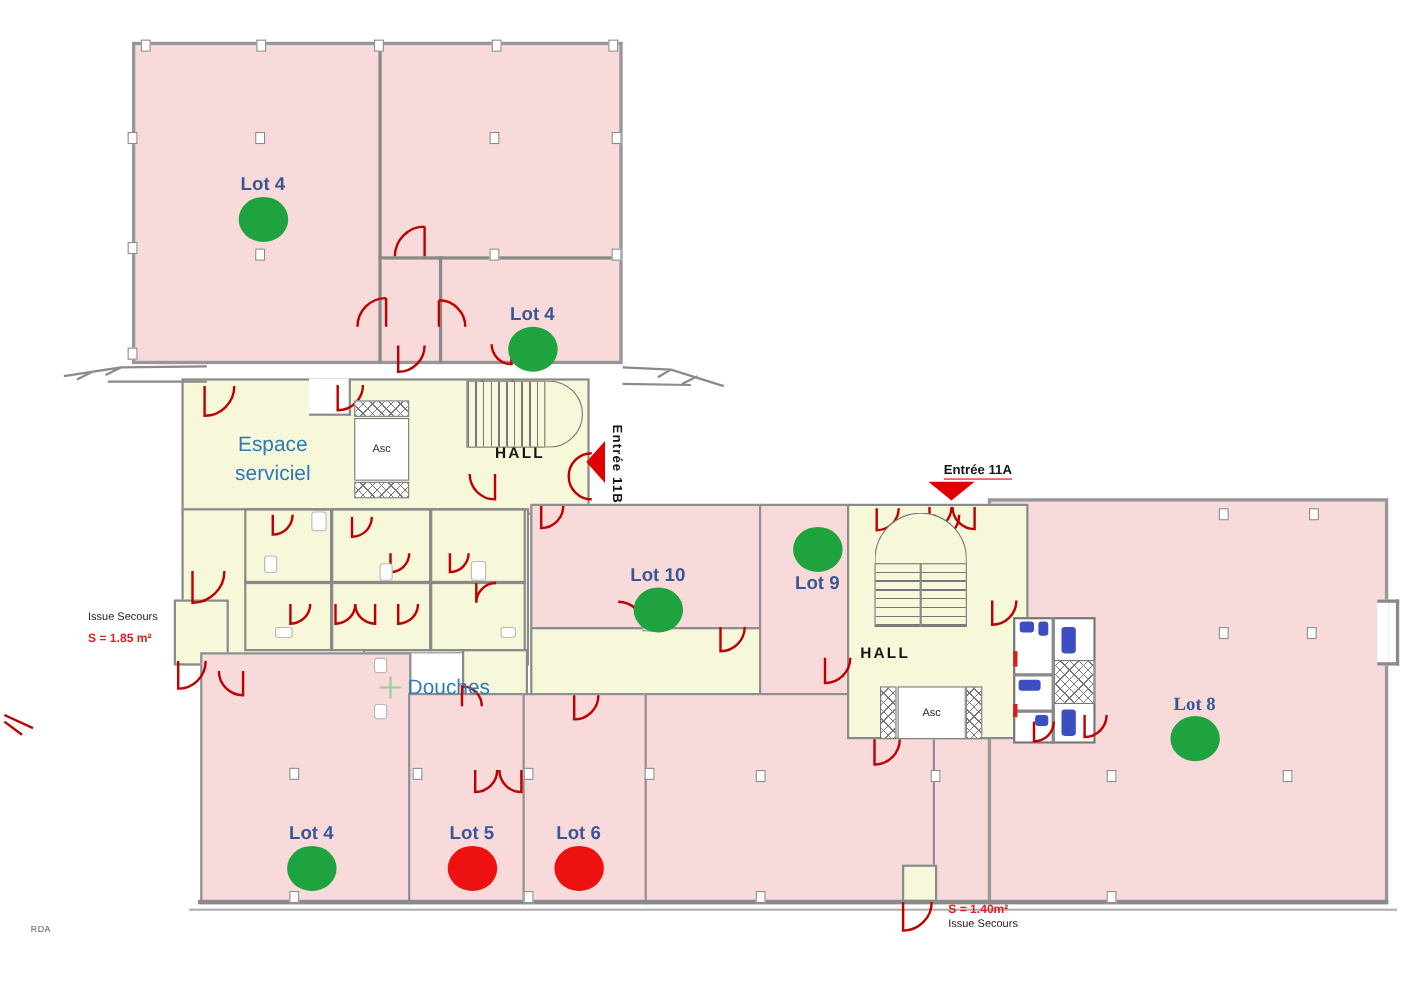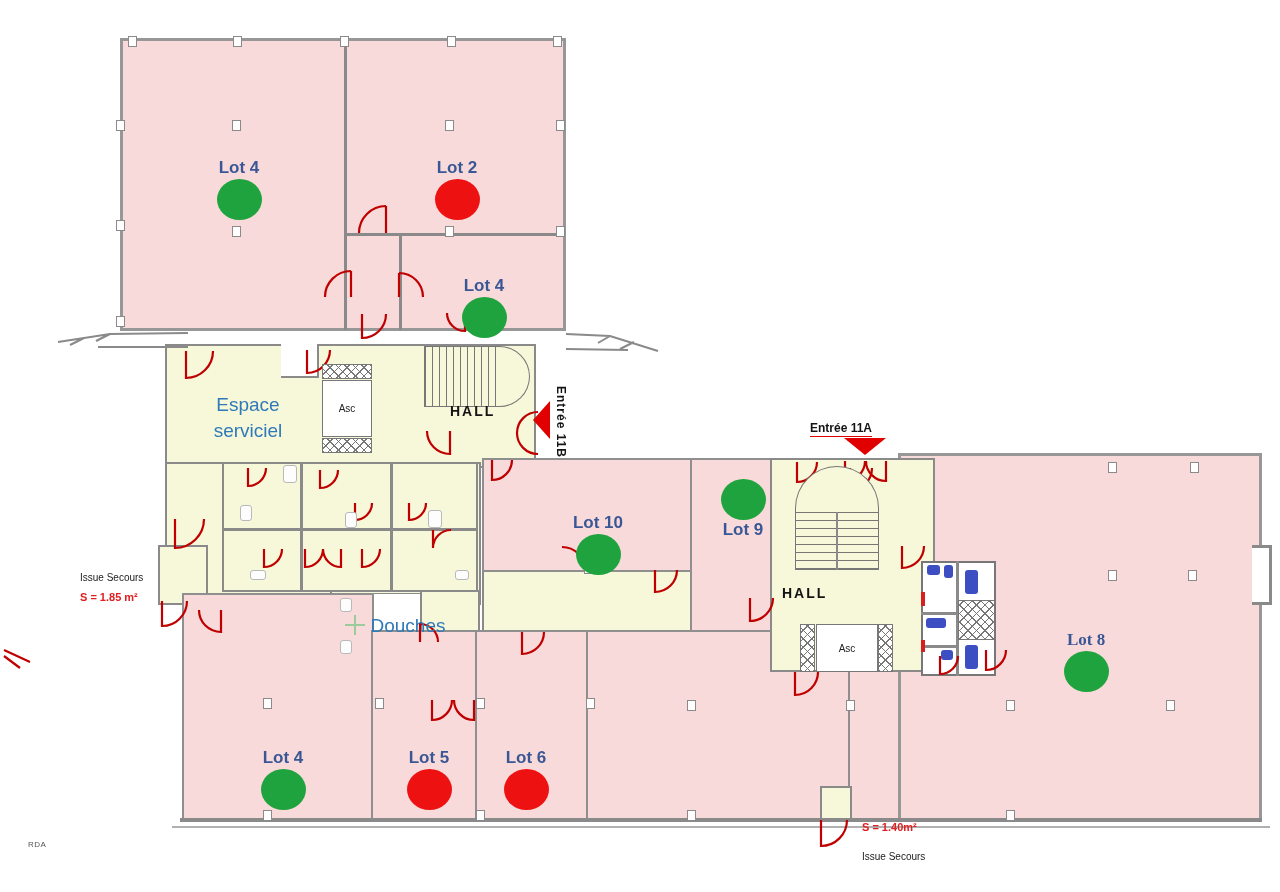--- a/index.html
+++ b/index.html
@@ -29,21 +29,21 @@
       background:repeating-linear-gradient(0deg,#777 0 1.4px,#f7f7da 1.4px 8px);}
   .arch{position:absolute;box-sizing:border-box;background:#f7f7da;border:1.5px solid #777;}
   .fixture{position:absolute;box-sizing:border-box;background:#fdfdfd;border:1.2px solid #b9b9b9;border-radius:3px;}
   .bluefx{position:absolute;background:#3c4ec2;border-radius:3px;}
   .redbar{position:absolute;background:#d42020;}
   .ent-label{color:#141414;font-weight:bold;font-size:12px;border-bottom:1.5px solid #e00000;padding-bottom:1px;}
   .tri-down{width:0;height:0;margin:2px auto 0;border-left:21px solid transparent;border-right:21px solid transparent;border-top:17px solid #e00000;}
   .tri-left{position:absolute;width:0;height:0;border-top:19px solid transparent;border-bottom:19px solid transparent;border-right:17px solid #e00000;}
   .vtext{position:absolute;writing-mode:vertical-rl;color:#141414;font-weight:bold;font-size:12px;letter-spacing:1px;}
   .exit-red{color:#e02020;font-weight:bold;font-size:11px;line-height:14px;}
-  .exit-blk{color:#222;font-size:10px;line-height:13px;margin-top:16px;}
+  .exit-blk{color:#222;font-size:10px;line-height:13px;}
   .footer{position:absolute;font-size:8px;color:#555;letter-spacing:0.5px;}
   svg.overlay{position:absolute;left:0;top:0;pointer-events:none;}
 </style>
 </head>
 <body>
 
 <div id="plan">
 
   <div class="f cream" style="left:165px;top:344px;width:371px;height:124px;"></div>
   <div class="f" style="left:281px;top:344px;width:38px;height:34px;background:#fff;border-right:2px solid #8a8a8a;border-bottom:2px solid #8a8a8a;"></div>
@@ -205,24 +205,20 @@
   <div class="colm" style="left:1188px;top:570px;"></div>
   <div class="colm" style="left:263px;top:810px;"></div>
   <div class="colm" style="left:476px;top:810px;"></div>
   <div class="colm" style="left:687px;top:810px;"></div>
   <div class="colm" style="left:1006px;top:810px;"></div>
 
   <div class="lot" style="left:193px;top:158px;">
     <span class="lot-label">Lot 4</span>
     <div class="dot" data-status="available"></div>
   </div>
-  <div class="lot" style="left:411px;top:158px;">
-    <span class="lot-label">Lot 2</span>
-    <div class="dot" data-status="occupied"></div>
-  </div>
   <div class="lot" style="left:438px;top:276px;">
     <span class="lot-label">Lot 4</span>
     <div class="dot" data-status="available"></div>
   </div>
   <div class="lot" style="left:237px;top:748px;">
     <span class="lot-label">Lot 4</span>
     <div class="dot" data-status="available"></div>
   </div>
   <div class="lot" style="left:383px;top:748px;">
     <span class="lot-label">Lot 5</span>
@@ -243,21 +239,21 @@
   <div class="lot" style="left:552px;top:513px;">
     <span class="lot-label">Lot 10</span>
     <div class="dot" data-status="available"></div>
   </div>
 
   <div class="area-label" style="left:180px;top:392px;width:136px;">Espace serviciel</div>
   <div class="area-label" style="left:358px;top:613px;width:100px;">Douches</div>
   <div class="hall-label" style="left:450px;top:403px;">HALL</div>
   <div class="hall-label" style="left:782px;top:585px;">HALL</div>
 
-  <div class="f" style="left:810px;top:418px;width:110px;text-align:left;">
+  <div class="f" style="left:810px;top:418px;width:110px;text-align:right;">
     <span class="ent-label">Entrée 11A</span>
     <div class="tri-down"></div>
   </div>
   <div class="vtext" style="left:554px;top:386px;height:84px;">Entrée 11B</div>
   <div class="tri-left" style="left:533px;top:401px;"></div>
 
   <div class="f" style="left:80px;top:555px;width:86px;">
     <div class="exit-blk">Issue Secours</div>
     <div class="exit-red" style="margin-top:6px;">S = 1.85 m²</div>
   </div>

